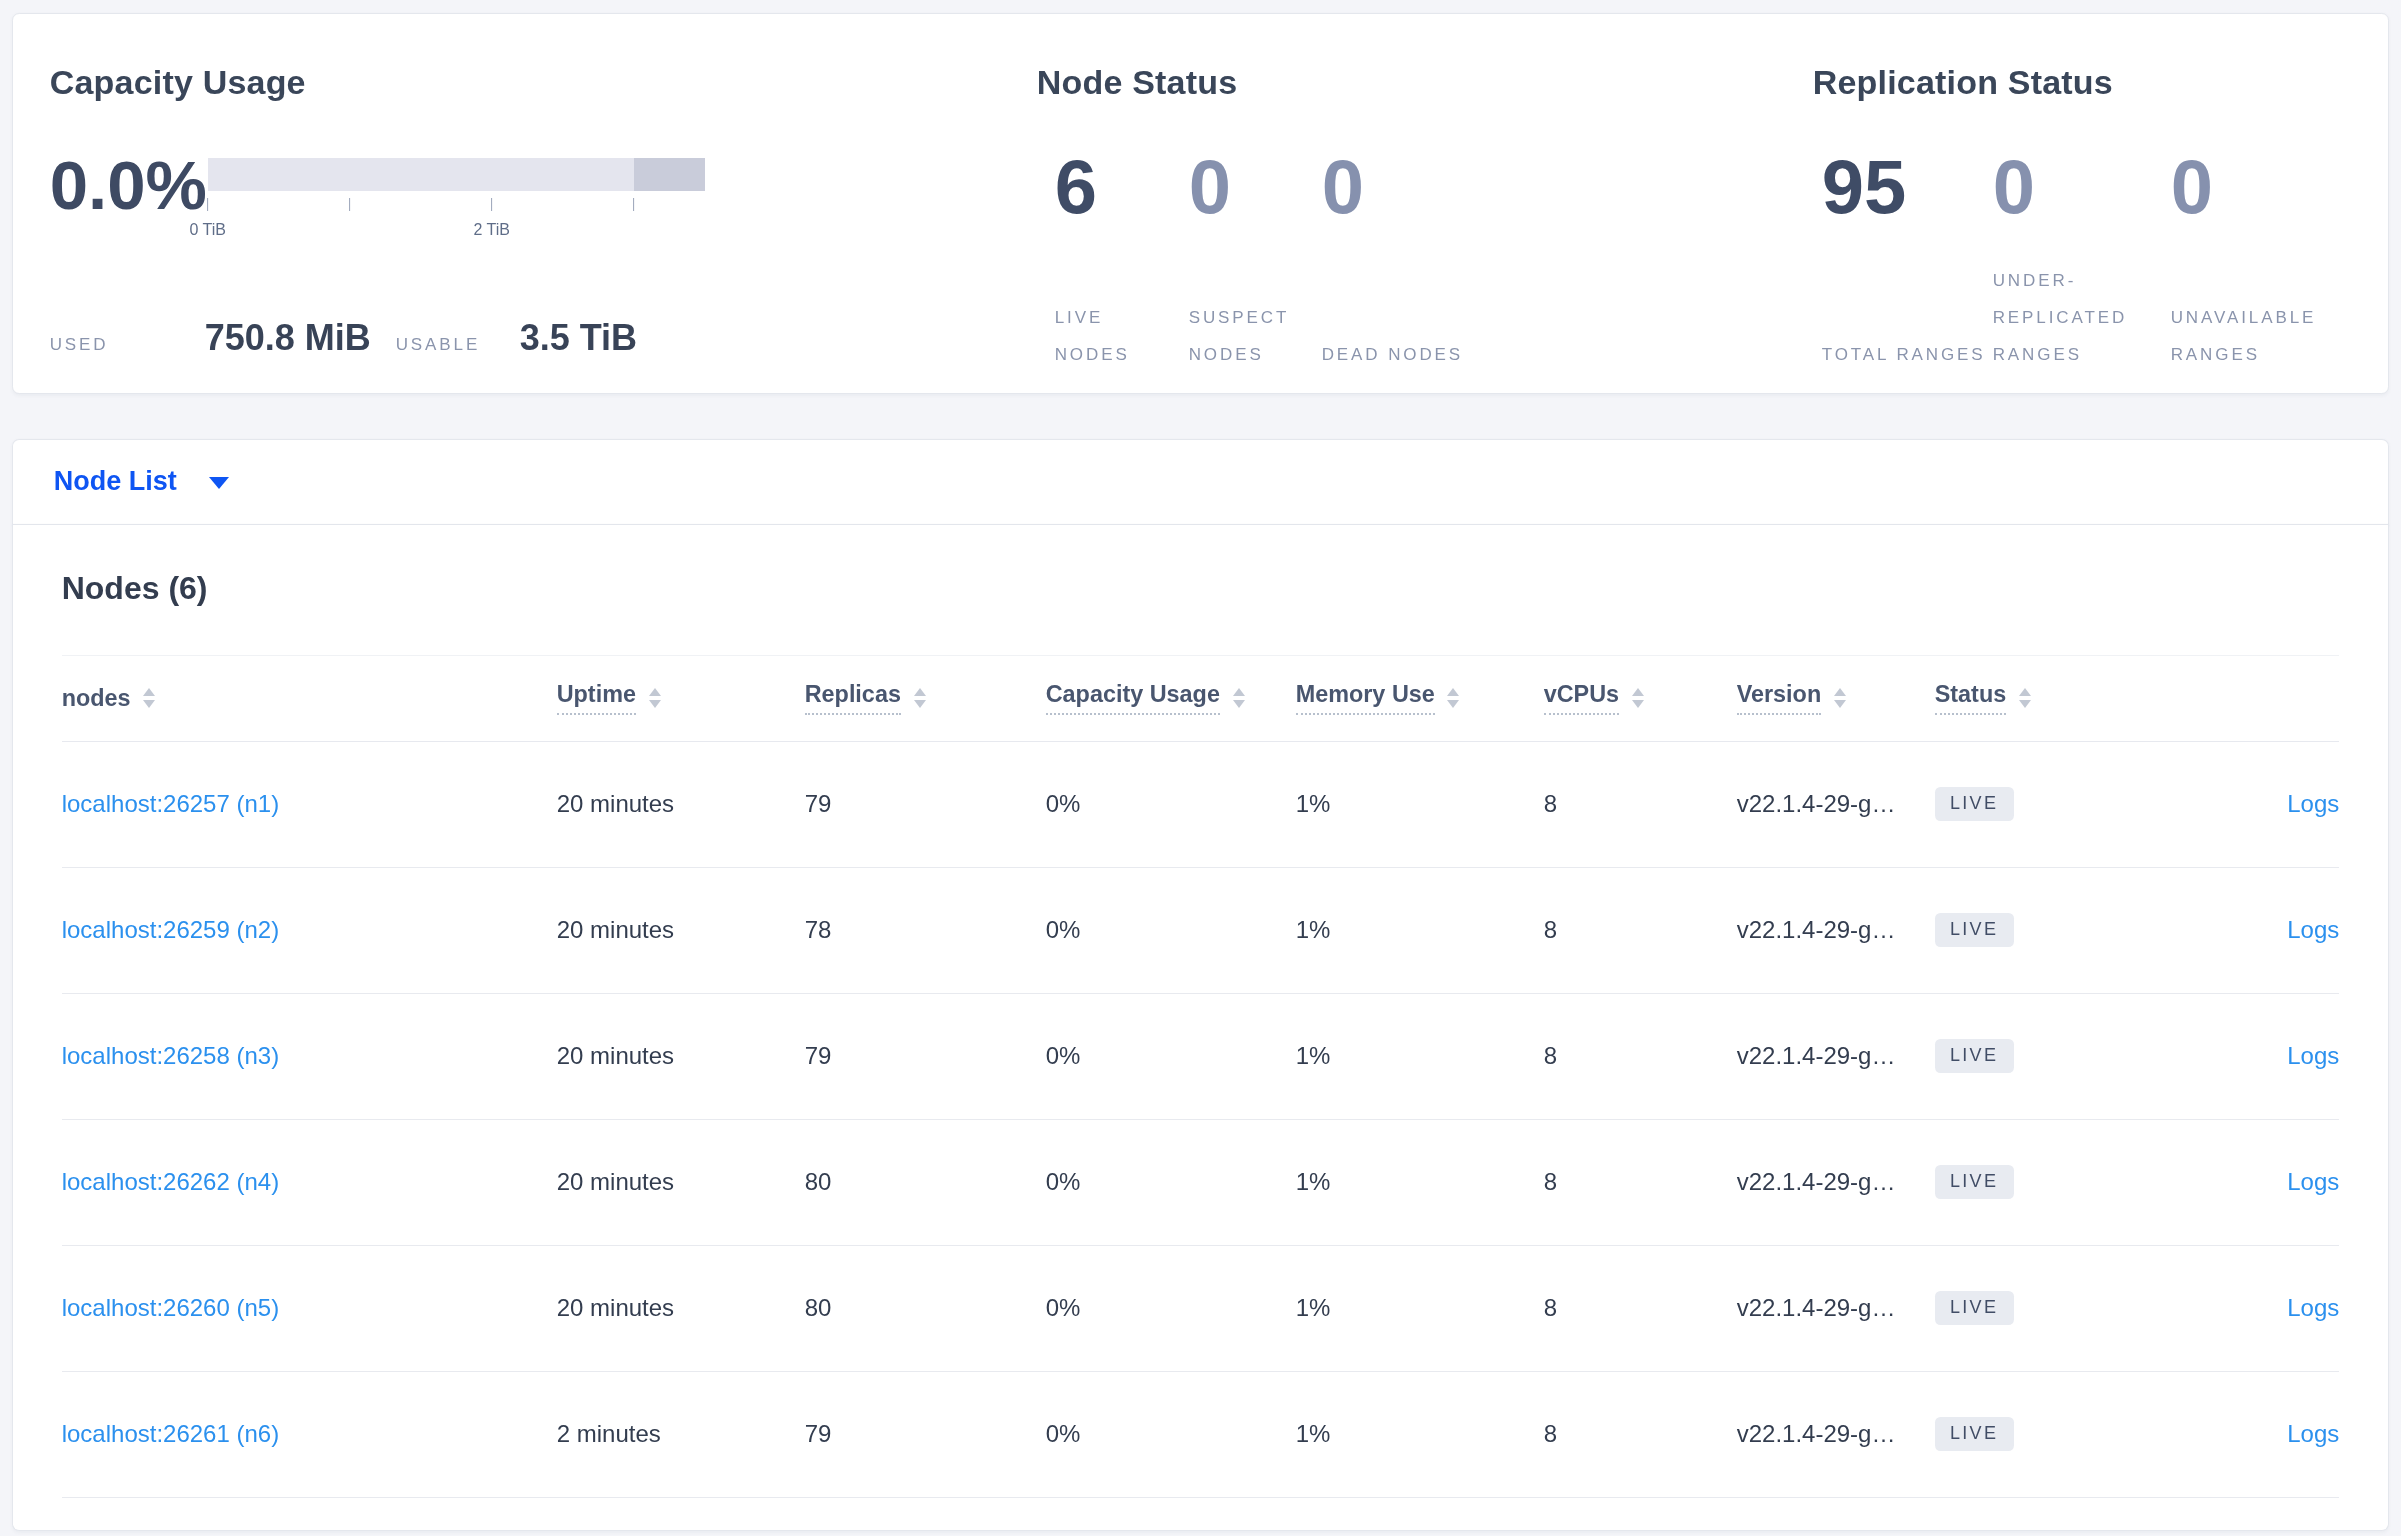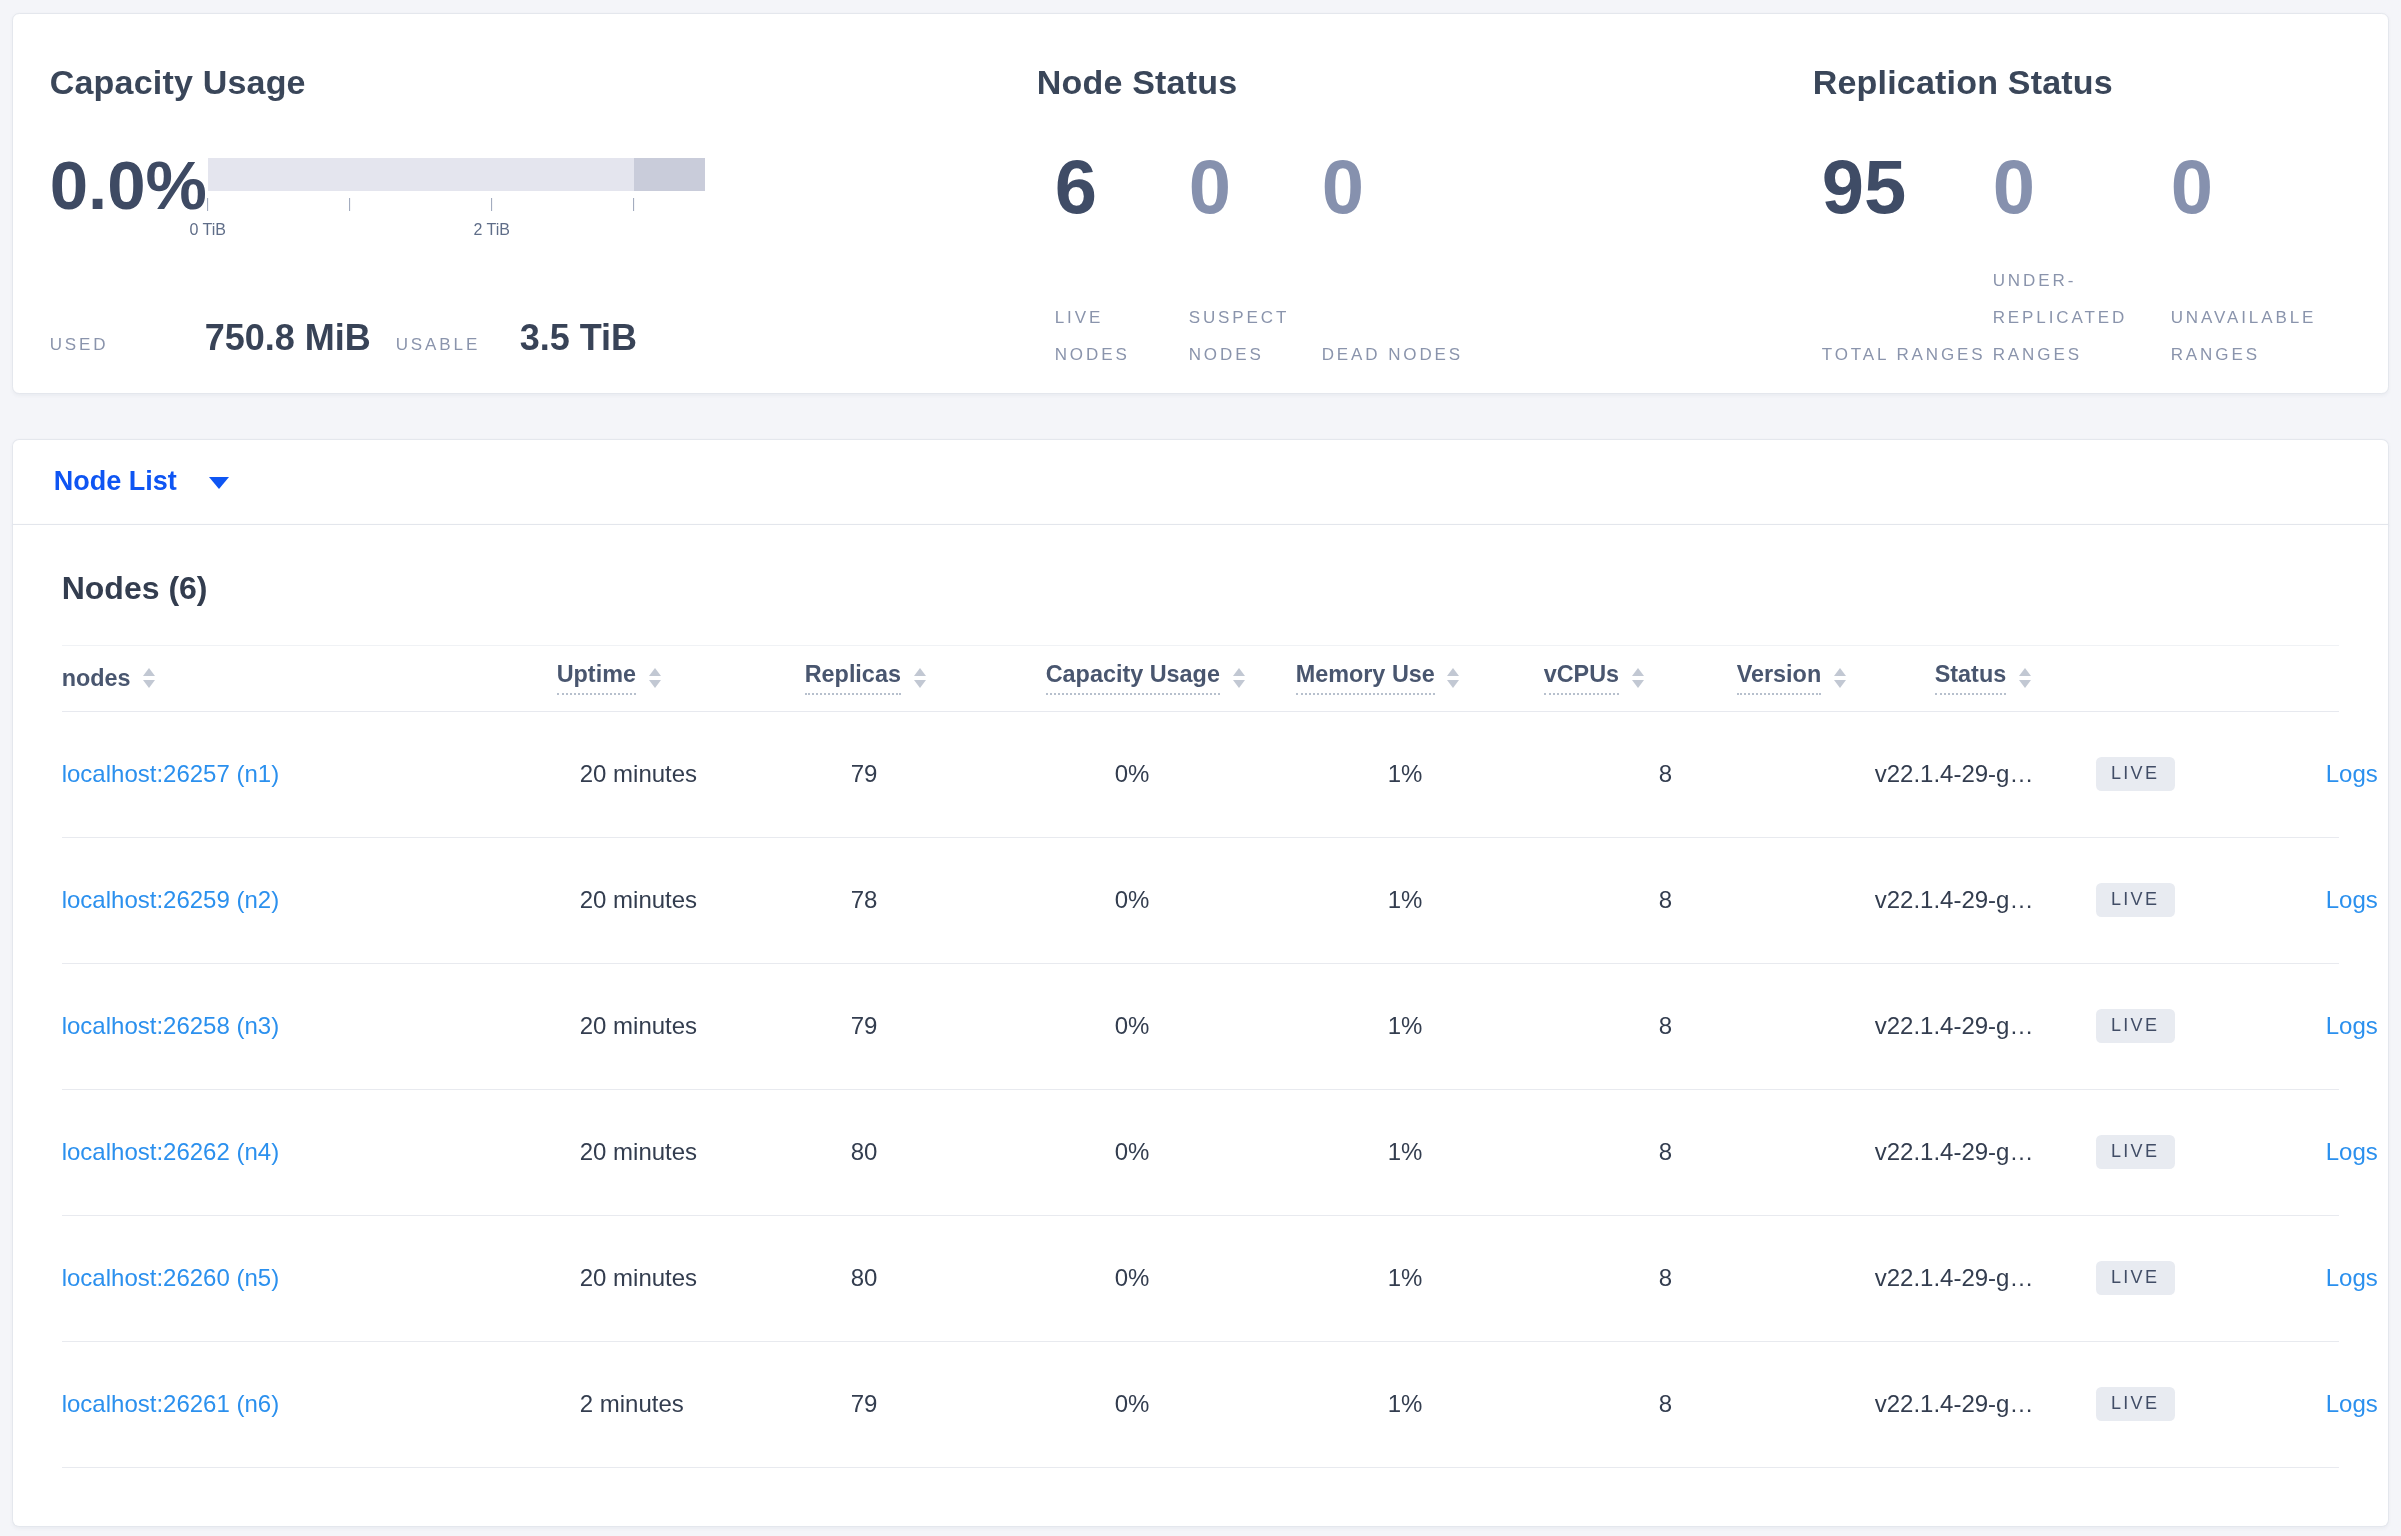--- a/index.html
+++ b/index.html
@@ -96,42 +96,42 @@
   }
   .table-title {
     margin-top:45px; font-size:32px; font-weight:700; color:#333d4f;
   }
   .grid-row {
     display:grid;
     grid-template-columns:495px 248px 241px 250px 248px 193px 198px 207px 1fr;
     align-items:center;
   }
   .thead {
-    margin-top:38px; height:67px;
+    margin-top:48px; height:87px;
     border-top:1.8px solid #f0f2f5; border-bottom:1.8px solid #e7e9ef;
   }
   .th { display:flex; align-items:center; cursor:pointer; }
   .col-label {
     font-size:23.4px; font-weight:700; color:#49566f; white-space:nowrap;
   }
   .col-label.underlined { border-bottom:2.7px dotted #b7c0cd; padding-bottom:5.4px; }
   .sort-icon {
     display:inline-flex; flex-direction:column; gap:4.5px; margin-left:12.6px;
   }
   .sort-icon .up {
     width:0; height:0;
     border-left:6.3px solid transparent; border-right:6.3px solid transparent;
     border-bottom:8px solid #c2c8d3;
   }
   .sort-icon .down {
     width:0; height:0;
     border-left:6.3px solid transparent; border-right:6.3px solid transparent;
     border-top:8px solid #c2c8d3;
   }
-  .tr { height:126px; border-bottom:1.8px solid #e8eaef;gap:23px; }
+  .tr { height:126px; border-bottom:1.8px solid #e8eaef; }
   .td { font-size:24px; color:#333d4f; white-space:nowrap; }
   .node-link, .logs-link { color:#2b90ee; text-decoration:none; cursor:pointer; }
   .td-logs { text-align:right; }
   .badge-live {
     display:inline-block; background:#e8ebf1; color:#414d66;
     font-size:18px; font-weight:400; letter-spacing:2.3px;
     padding:7.2px 15.3px; border-radius:5.4px; line-height:1.1;
   }
 </style>
 </head>

